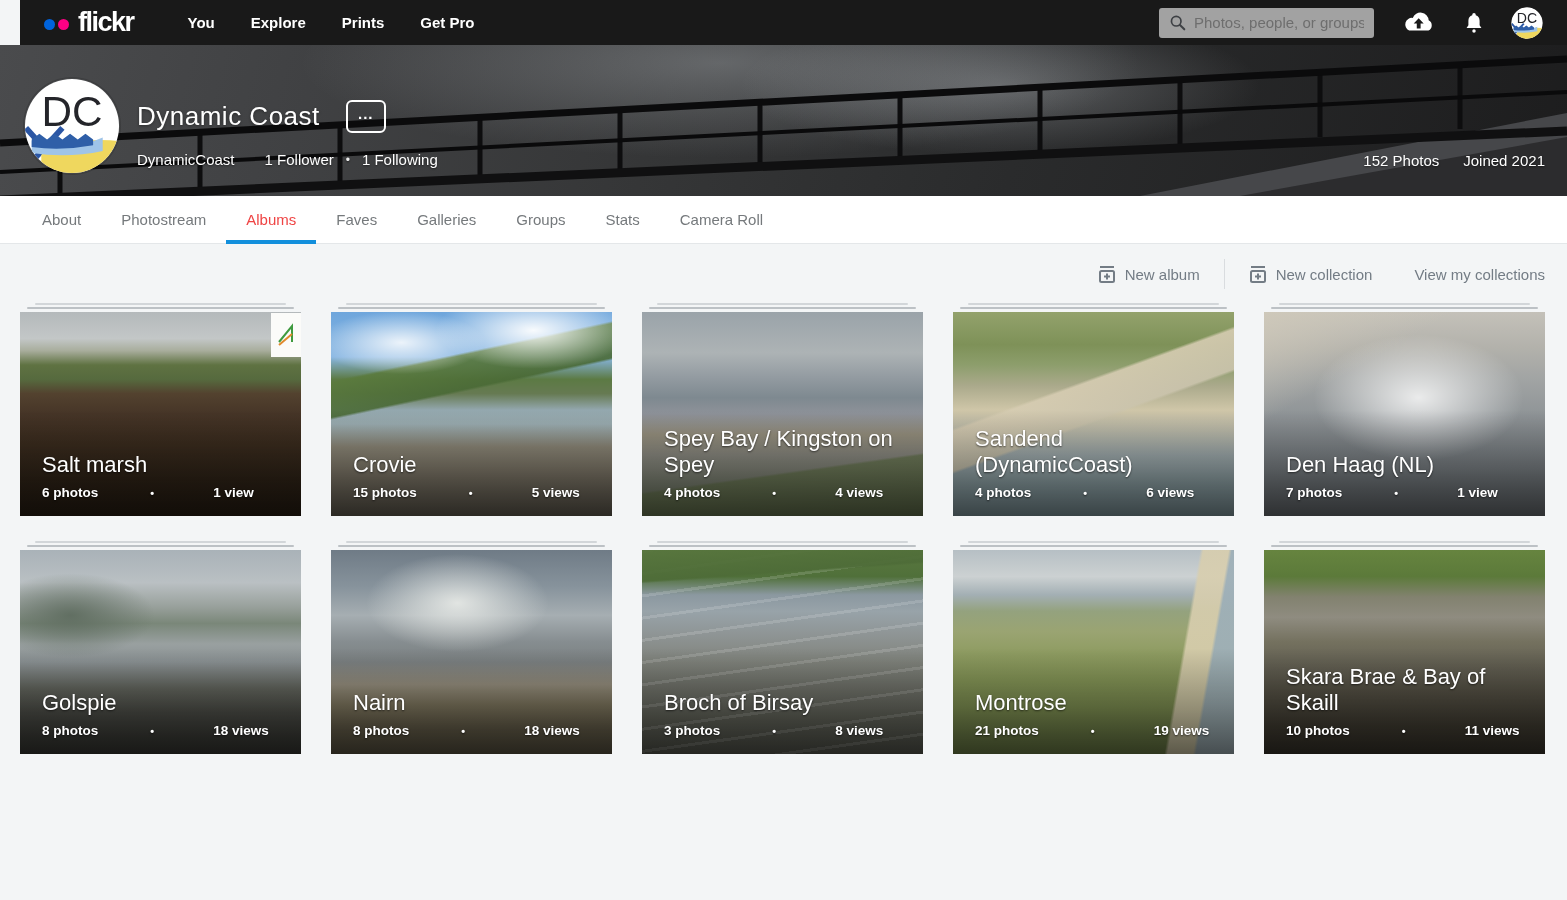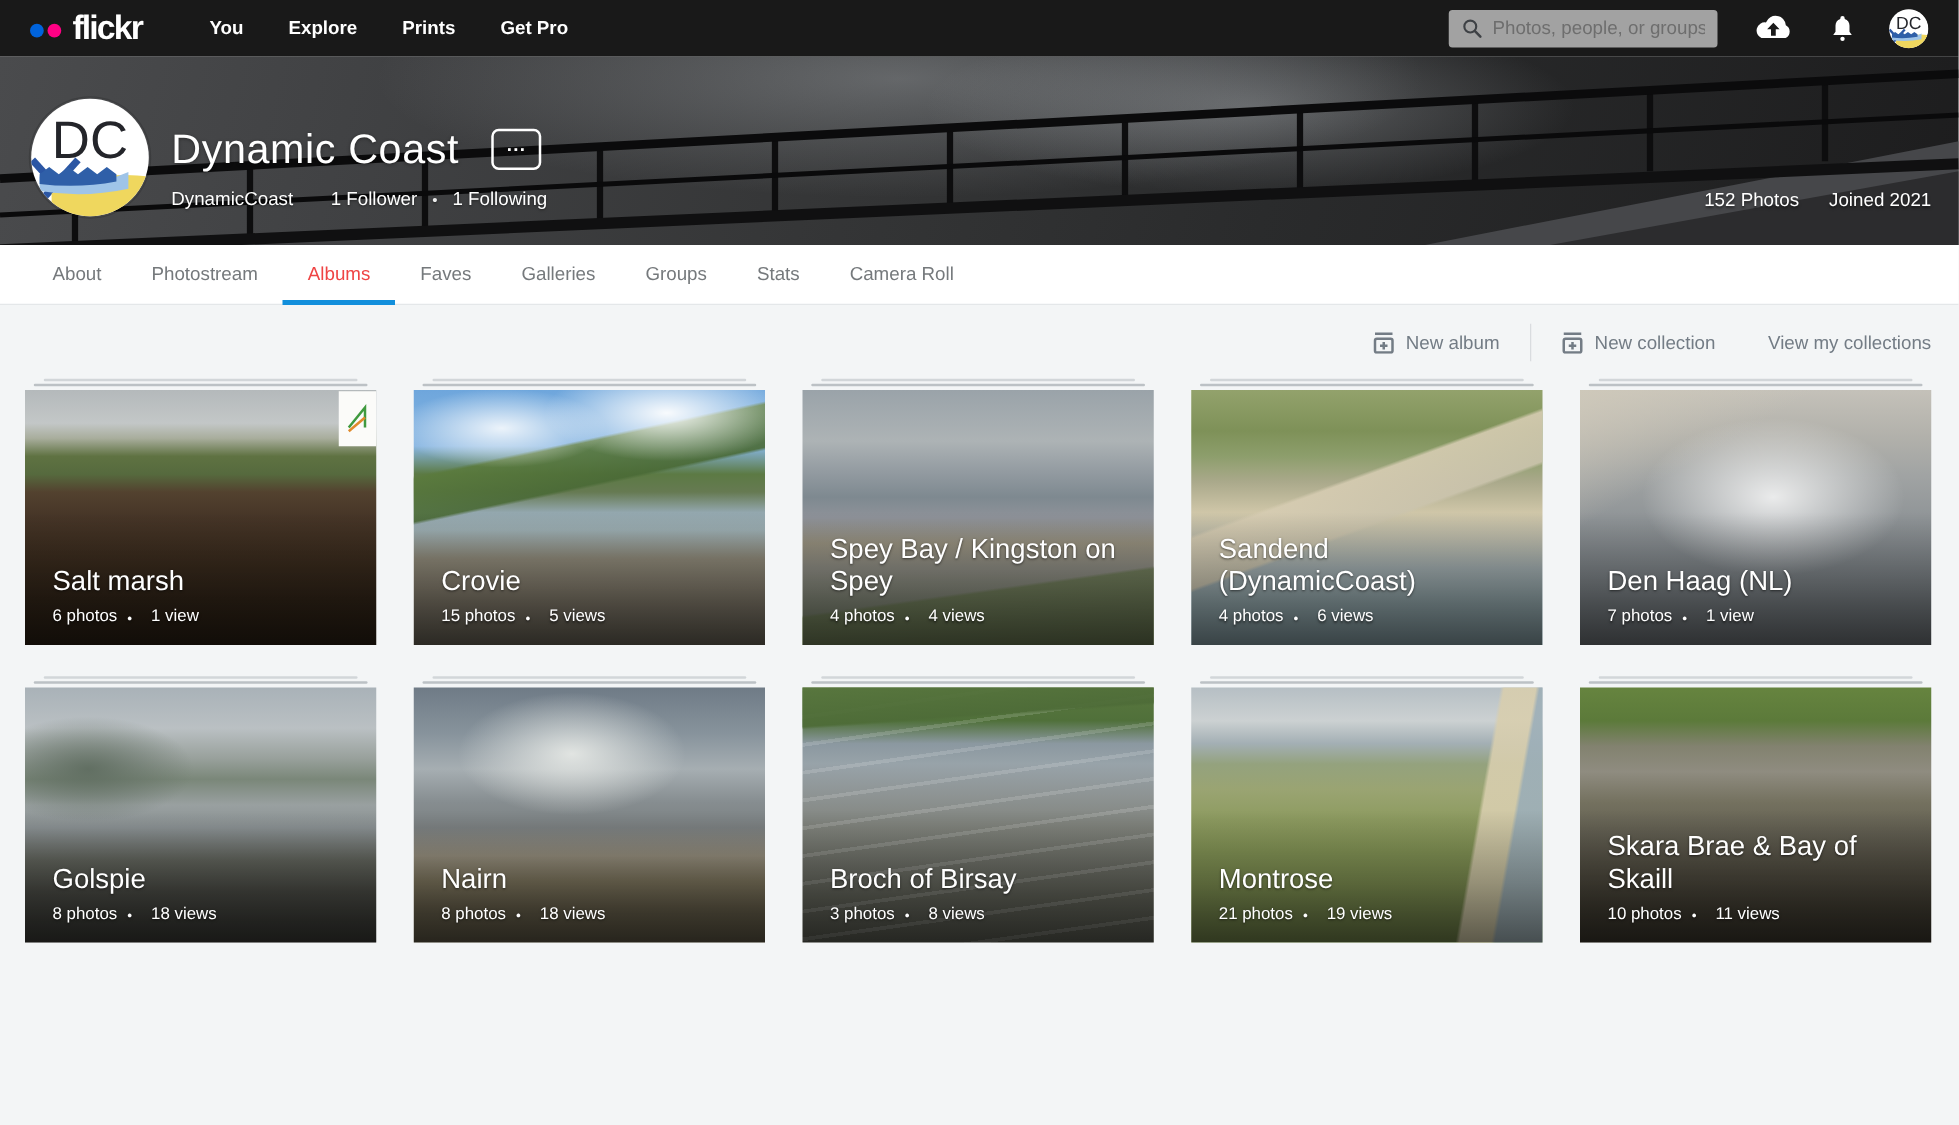--- a/index.html
+++ b/index.html
@@ -7,21 +7,21 @@
   body {
     font-family: "Liberation Sans", sans-serif;
     background: #f3f5f6;
     color: #333;
   }
 
   
   .navbar {
     height: 45px; background: #191919;
     display: flex; align-items: center;
-    padding: 12px 24px; position: relative; z-index: 5;
+    padding: 12px 24px; position: relative; z-index: 5; margin-left: 20px;
   }
   .brand { display: flex; align-items: center; cursor: pointer; }
   .brand-dots { display: flex; gap: 3px; margin-right: 9px; margin-top: 3px; }
   .dot { width: 11px; height: 11px; border-radius: 50%; }
   .dot.blue { background: #0063dc; }
   .dot.pink { background: #ff0084; }
   .brand-name { color: #fff; font-size: 27px; font-weight: 700; letter-spacing: -1.5px; }
   .nav-menu { display: flex; margin-left: 36px; }
   .nav-item {
     color: #ffffff; font-size: 15px; font-weight: 700;
@@ -53,21 +53,21 @@
   .avatar-big {
     position: absolute; left: 24px; top: 33px;
     width: 96px; height: 96px; border-radius: 50%; overflow: hidden;
     box-shadow: 0 0 0 1px rgba(0,0,0,.15); cursor: pointer; z-index: 3;
   }
   .title-row {
     position: absolute; left: 137px; top: 55px;
     display: flex; align-items: center; gap: 26px; z-index: 3;
   }
   .display-name {
-    color: #fff; font-size: 33px; font-weight: 300; letter-spacing: .5px;
+    color: #fff; font-size: 26px; font-weight: 300; letter-spacing: .5px;
     text-shadow: 0 1px 3px rgba(0,0,0,.4);
   }
   .more-btn {
     width: 40px; height: 33px; border: 2px solid #fff; border-radius: 6px;
     color: #fff; font-size: 15px; font-weight: 700; letter-spacing: 1px;
     display: flex; align-items: center; justify-content: center;
     cursor: pointer; line-height: 1; padding-bottom: 6px;
   }
   .meta-row {
     position: absolute; left: 137px; top: 106px;
@@ -128,22 +128,23 @@
   .cover::after {
     content: ""; position: absolute; left: 0; right: 0; bottom: 0; height: 52%;
     background: linear-gradient(180deg, rgba(0,0,0,0) 0%, rgba(0,0,0,.28) 55%, rgba(0,0,0,.55) 100%);
   }
   .caption { position: absolute; left: 22px; right: 14px; bottom: 16px; z-index: 2; color: #fff; }
   .album-title {
     font-size: 22px; font-weight: 400; line-height: 1.18; margin-bottom: 7px;
     text-shadow: 0 1px 2px rgba(0,0,0,.6);
   }
   .album-stats {
-    font-size: 13.5px; font-weight: 400; display: flex; align-items: flex-end;
+    font-size: 13.5px; font-weight: 700; display: flex; align-items: center;
     text-shadow: 0 1px 2px rgba(0,0,0,.6);
+    gap: 44px;
   }
   .album-stats .dot { font-size: 11px; margin: 0 8px; }
   .watermark {
     position: absolute; top: 1px; right: 0; width: 30px; height: 44px;
     background: #fbfbf9; z-index: 2;
     display: flex; align-items: center; justify-content: center;
   }
 
   
   .c1 { background:

